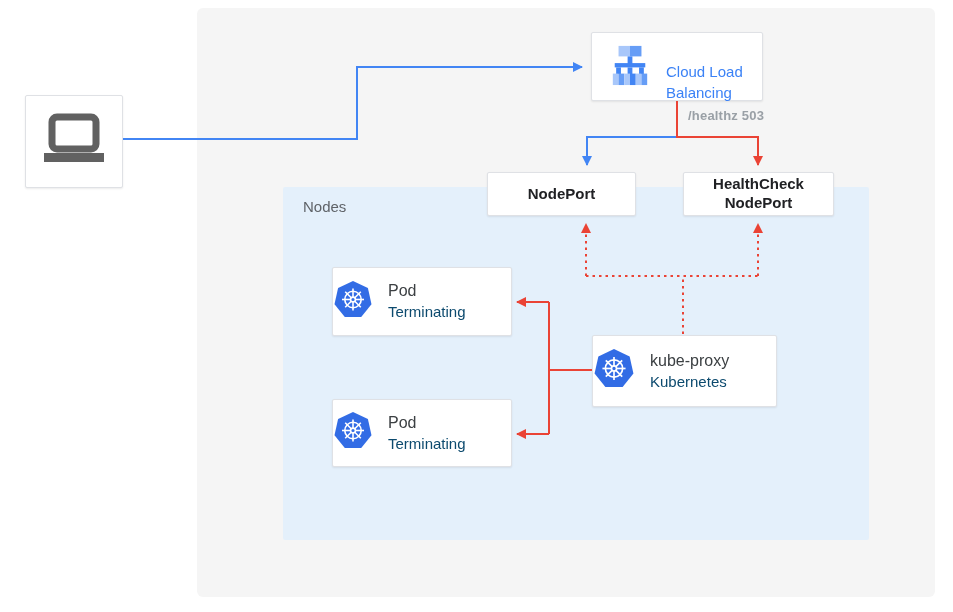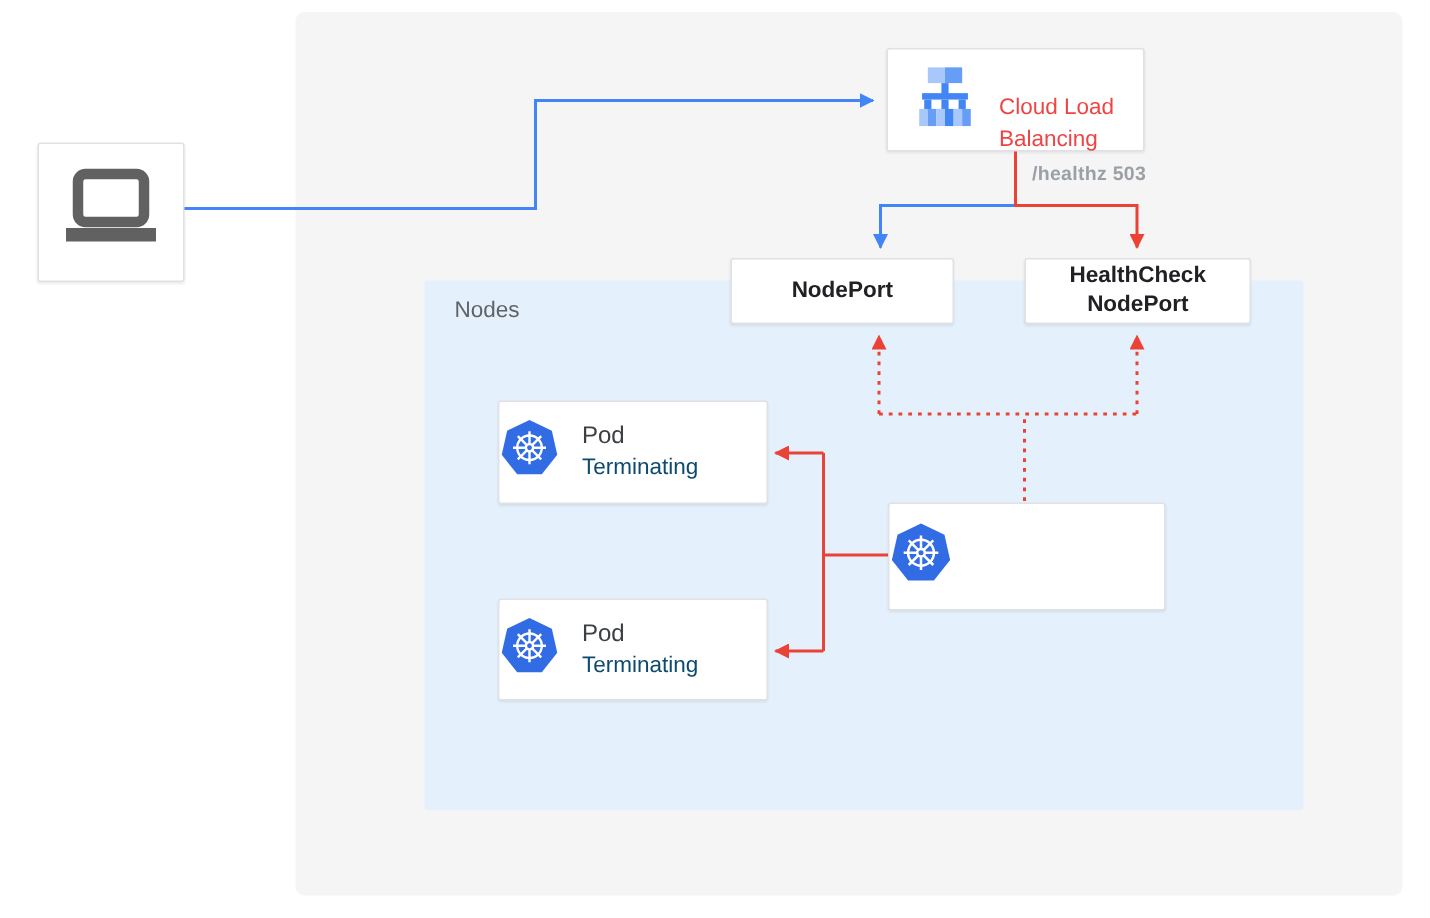--- a/index.html
+++ b/index.html
@@ -24,21 +24,21 @@
     box-sizing:border-box;
   }
   .laptop-box{
     left:25px;top:95px;width:98px;height:93px;
     display:flex;align-items:center;justify-content:center;
   }
   .clb-box{
     left:591px;top:32px;width:172px;height:69px;
     display:flex;align-items:center;gap:13px;padding-left:15px;
   }
-  .clb-text{font-size:15px;color:#ef4444;line-height:1.35;width:84px;margin-top:32px;}
+  .clb-text{font-size:15px;color:#3b82f6;line-height:1.35;width:84px;margin-top:32px;}
   .healthz-label{
     position:absolute;left:688px;top:108px;font-size:13px;font-weight:700;
     color:#9aa0a6;letter-spacing:.2px;text-align:center;
   }
   .port-box{
     display:flex;align-items:center;justify-content:center;text-align:center;
     font-size:15px;font-weight:700;color:#202124;line-height:1.25;
   }
   .nodeport-box{left:487px;top:172px;width:149px;height:44px;}
   .hc-nodeport-box{left:683px;top:172px;width:151px;height:44px;padding:2px 4px;}
@@ -120,20 +120,24 @@
         <g stroke="#ffffff" stroke-width="1.6" fill="none">
           <circle cx="20" cy="19.5" r="8.2"></circle>
           <line x1="20" y1="8.5" x2="20" y2="30.5"></line>
           <line x1="9" y1="19.5" x2="31" y2="19.5"></line>
           <line x1="12.2" y1="11.7" x2="27.8" y2="27.3"></line>
           <line x1="27.8" y1="11.7" x2="12.2" y2="27.3"></line>
           <circle cx="20" cy="19.5" r="2.4" fill="#326ce5"></circle>
         </g>
       </svg>
     </span>
+    <span>
+      <div class="k8s-title">kube-proxy</div>
+      <div class="k8s-sub">Kubernetes</div>
+    </span>
   </div>
 
   <div class="white-box clb-box">
     <span>
       <svg width="46" height="42" viewBox="0 0 48 44">
         <rect x="12" y="2" width="12" height="11" fill="#a8c7fa"></rect>
         <rect x="24" y="2" width="12" height="11" fill="#669df6"></rect>
         <rect x="21.5" y="13" width="5" height="9" fill="#4285f4"></rect>
         <rect x="8" y="20" width="32" height="4.5" fill="#4285f4"></rect>
         <rect x="9.5" y="24.5" width="5" height="7" fill="#4285f4"></rect>

